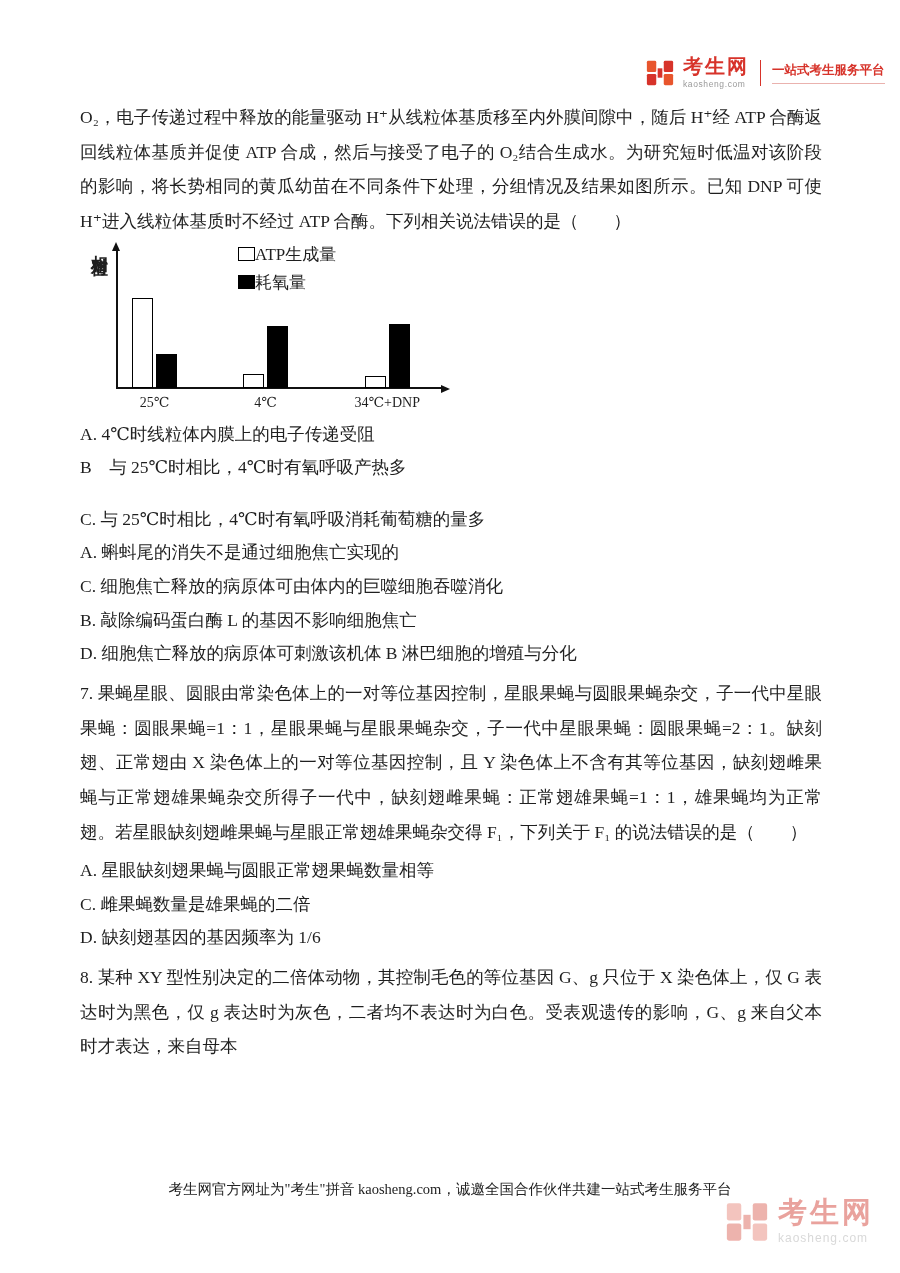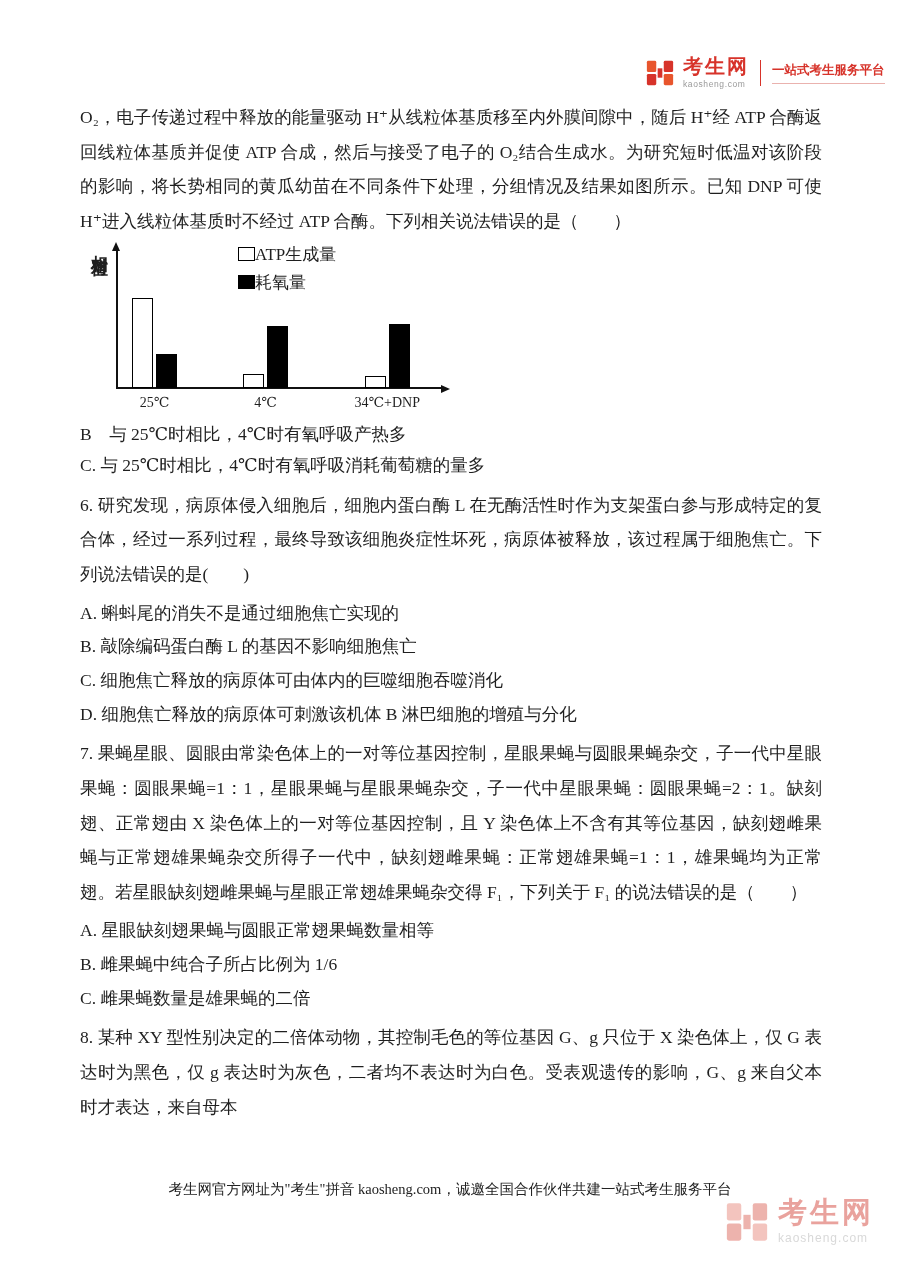--- a/index.html
+++ b/index.html
@@ -37,21 +37,21 @@
   }
 
   
   .content { position: absolute; left: 80px; right: 78px; top: 100px; }
   .para {
     font-size: 17.5px; line-height: 1.98; margin: 0;
     text-align: justify;
   }
   .qtop { margin-top: 10px; }
   .option { font-size: 17.5px; line-height: 1.35; margin: 10px 0 0 0; }
-  .gap-top { margin-top: 8px; }
+  .gap-top { margin-top: 28px; }
 
   
   .chart {
     position: relative; width: 372px; height: 168px;
     margin: 6px 0 6px 6px; padding: 0;
   }
   .ylabel {
     position: absolute; left: 2px; top: -4px;
     writing-mode: vertical-rl; text-orientation: upright;
     font-size: 17px; letter-spacing: 3px; font-weight: bold;
@@ -170,33 +170,33 @@
         <div class="bar-group">
           <div class="bars">
             <div class="bar bar-white" style="height: 12px;"></div>
             <div class="bar bar-black" style="height: 64px;"></div>
           </div>
           <div class="tick">34℃+DNP</div>
         </div>
       </div>
   </figure>
 
+  <p class="option">A. 4℃时线粒体内膜上的电子传递受阻</p>
   <p class="option">B　与 25℃时相比，4℃时有氧呼吸产热多</p>
   <p class="option gap-top">C. 与 25℃时相比，4℃时有氧呼吸消耗葡萄糖的量多</p>
 
-  <p class="para qtop">6. 研究发现，病原体侵入细胞后，细胞内蛋白酶 L 在无酶活性时作为支架蛋白参与形成特定的复合体，经过一系列过程，最终导致该细胞炎症性坏死，病原体被释放，该过程属于细胞焦亡。下列说法错误的是(　　)</p>
   <p class="option">A. 蝌蚪尾的消失不是通过细胞焦亡实现的</p>
+  <p class="option">C. 细胞焦亡释放的病原体可由体内的巨噬细胞吞噬消化</p>
   <p class="option">B. 敲除编码蛋白酶 L 的基因不影响细胞焦亡</p>
-  <p class="option">C. 细胞焦亡释放的病原体可由体内的巨噬细胞吞噬消化</p>
   <p class="option">D. 细胞焦亡释放的病原体可刺激该机体 B 淋巴细胞的增殖与分化</p>
 
   <p class="para qtop">7. 果蝇星眼、圆眼由常染色体上的一对等位基因控制，星眼果蝇与圆眼果蝇杂交，子一代中星眼果蝇：圆眼果蝇=1：1，星眼果蝇与星眼果蝇杂交，子一代中星眼果蝇：圆眼果蝇=2：1。缺刻翅、正常翅由 X 染色体上的一对等位基因控制，且 Y 染色体上不含有其等位基因，缺刻翅雌果蝇与正常翅雄果蝇杂交所得子一代中，缺刻翅雌果蝇：正常翅雄果蝇=1：1，雄果蝇均为正常翅。若星眼缺刻翅雌果蝇与星眼正常翅雄果蝇杂交得 F₁，下列关于 F₁ 的说法错误的是（　　）</p>
   <p class="option">A. 星眼缺刻翅果蝇与圆眼正常翅果蝇数量相等</p>
-  <p class="option">B. 雌果蝇中纯合子所占比例为 1/6</p>
   <p class="option">C. 雌果蝇数量是雄果蝇的二倍</p>
+  <p class="option">D. 缺刻翅基因的基因频率为 1/6</p>
 
   <p class="para qtop">8. 某种 XY 型性别决定的二倍体动物，其控制毛色的等位基因 G、g 只位于 X 染色体上，仅 G 表达时为黑色，仅 g 表达时为灰色，二者均不表达时为白色。受表观遗传的影响，G、g 来自父本时才表达，来自母本</p>
 
 </main>
 
 <footer class="footer">考生网官方网址为"考生"拼音 kaosheng.com，诚邀全国合作伙伴共建一站式考生服务平台</footer>
 
 <div class="watermark">
   <svg class="wm-icon" viewBox="0 0 32 32" aria-hidden="true">
     <rect x="2" y="3" width="10" height="12" rx="1.5" fill="#f0b1a9"></rect>

